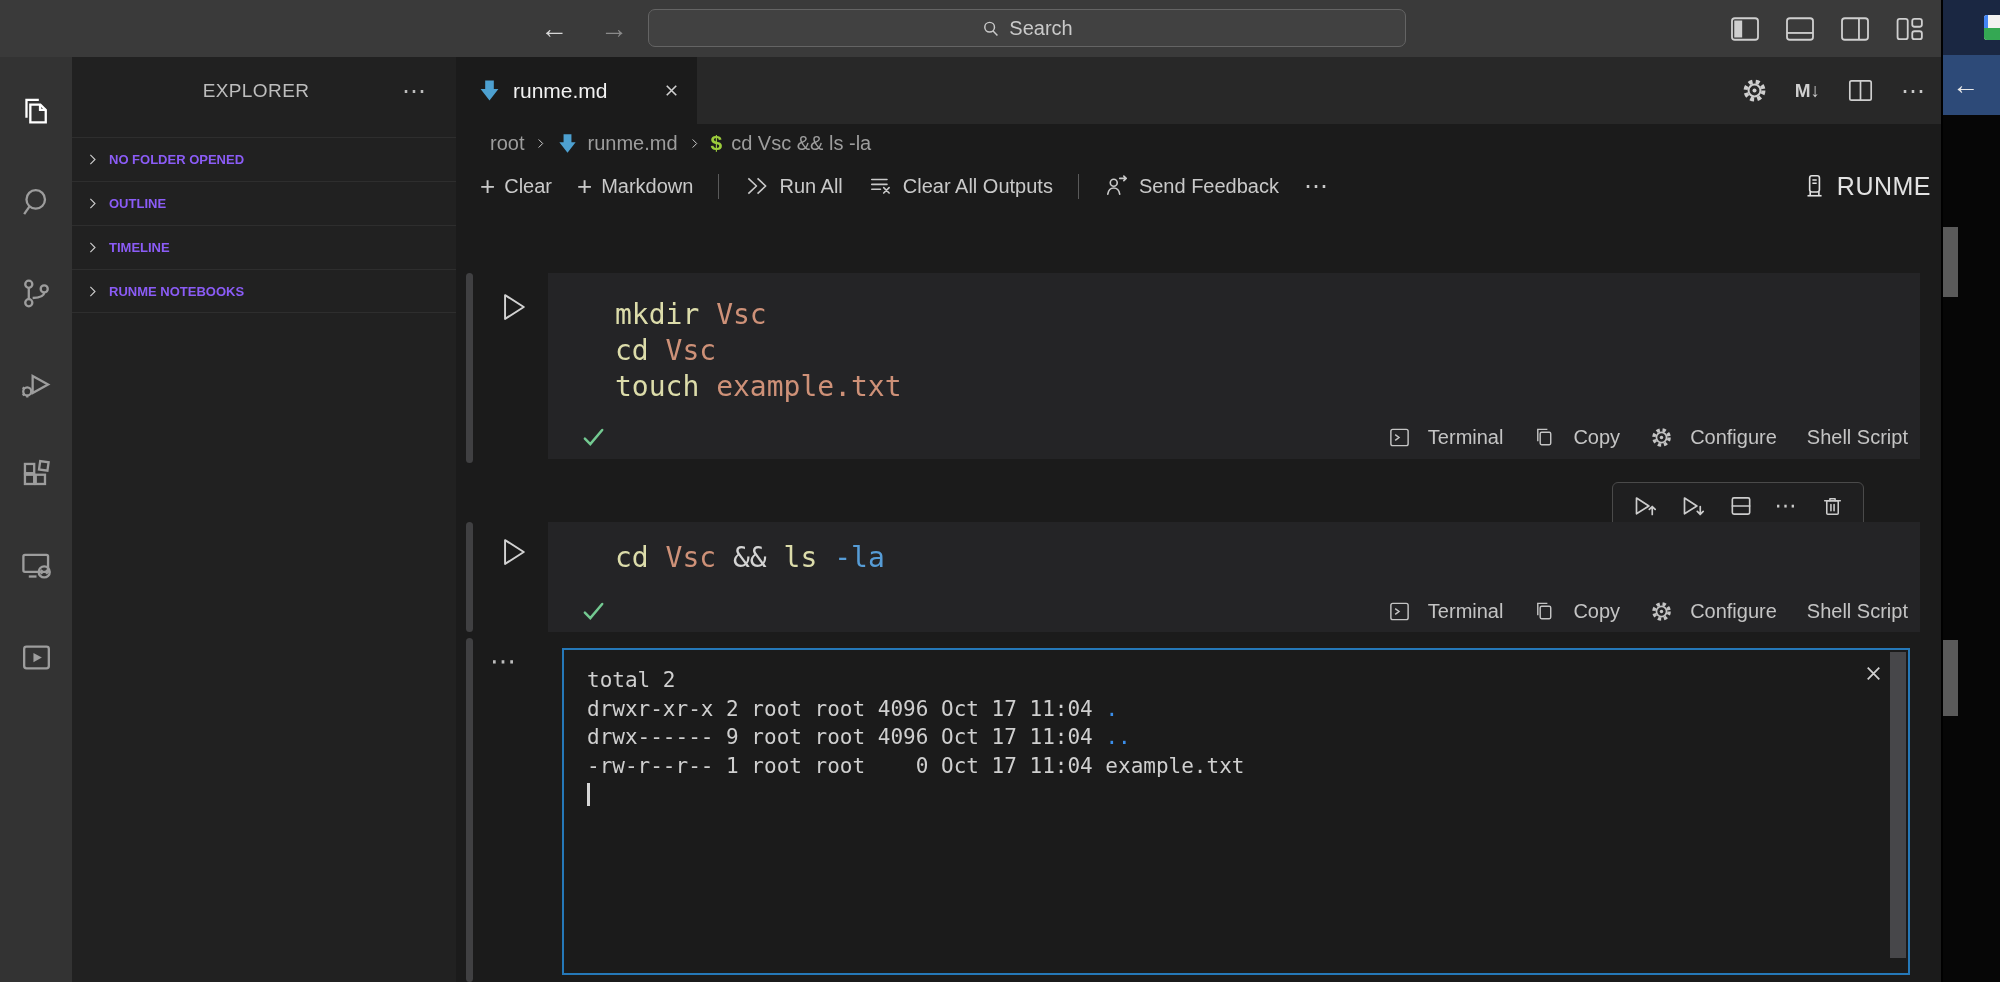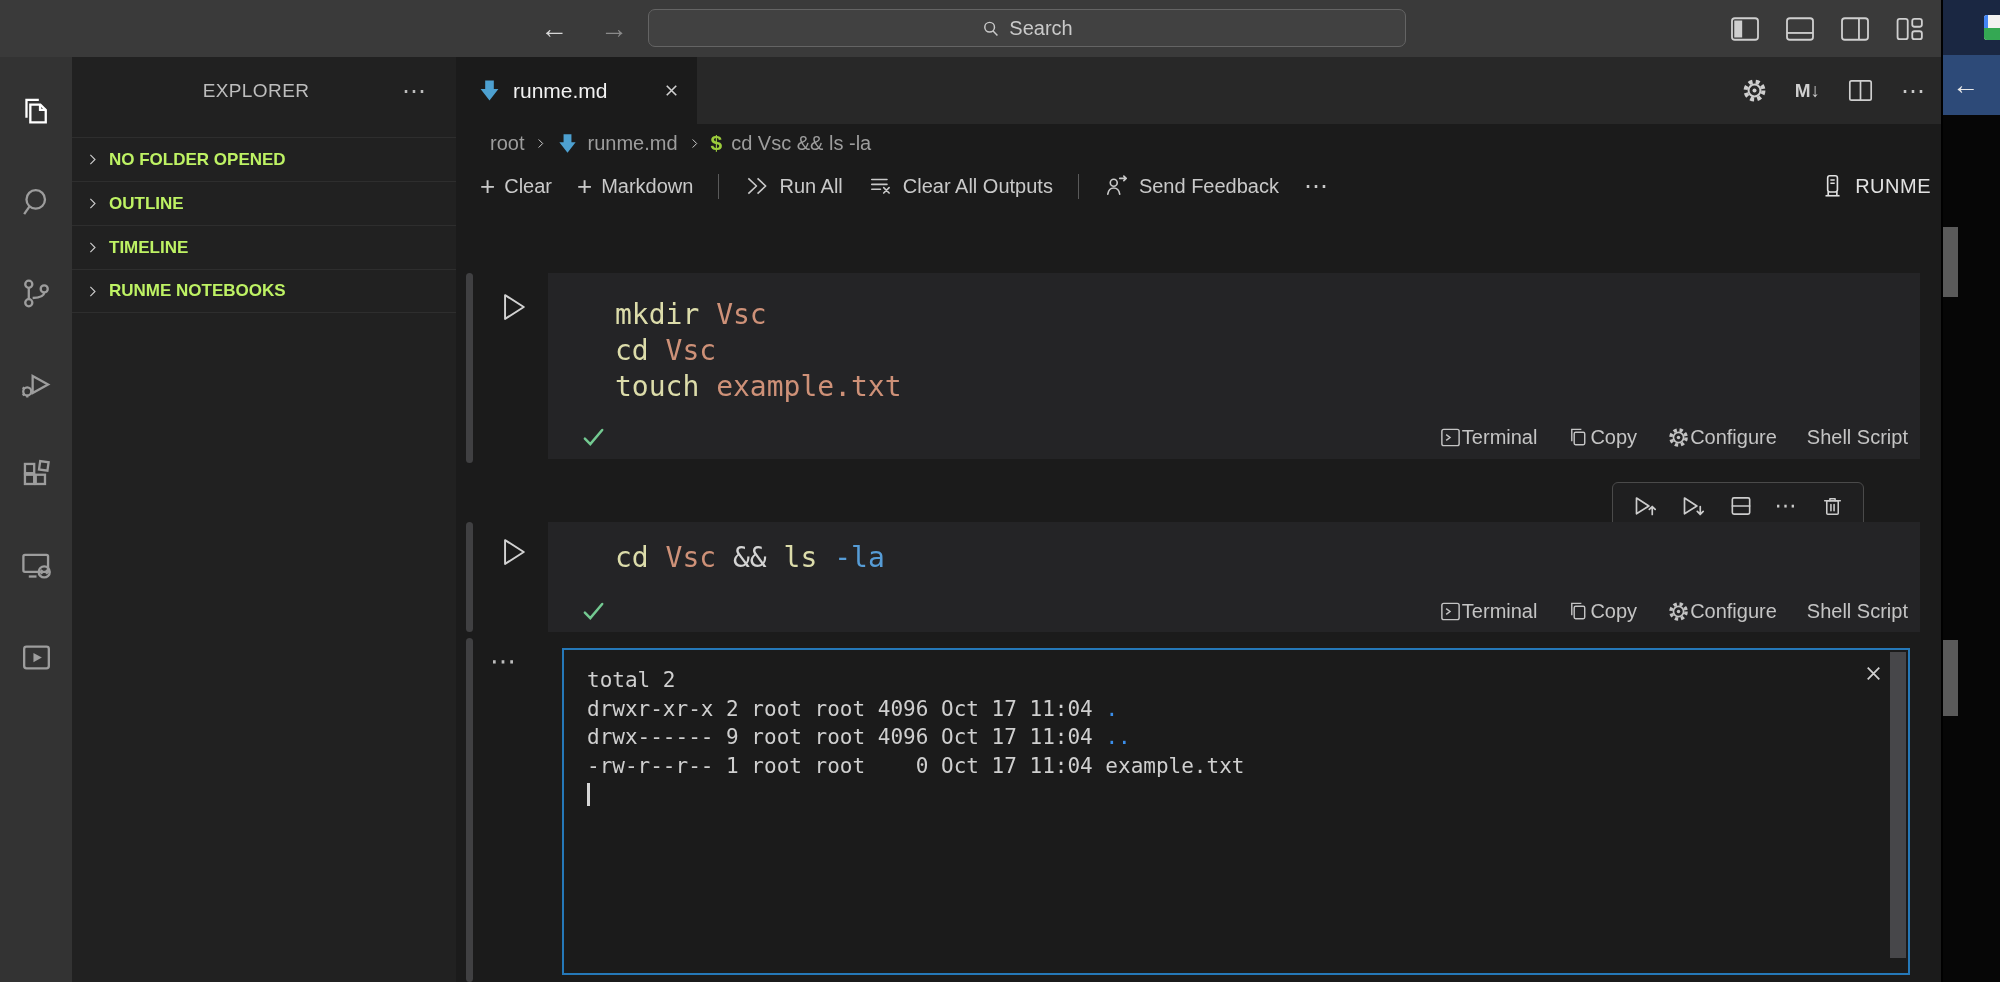--- a/index.html
+++ b/index.html
@@ -29,21 +29,21 @@
   .ab-item.active svg { stroke:#ffffff; }
 
   
   .sidebar { position:absolute; left:72px; top:57px; width:384px; height:925px; background:#212121;text-align:center; }
   .sidebar-header { height:68px; display:flex; align-items:center; padding:0 28px 0 38px;
                     color:#bdbdbd; font-size:19px; letter-spacing:.4px; }
   .sidebar-header .sb-title { flex:1; }
   .kebab-h { color:#bdbdbd; font-size:24px; letter-spacing:2px; cursor:pointer; }
   .sb-sections { margin-top:12px; }
   .sb-row { height:44px; display:flex; align-items:center; gap:8px; padding-left:12px;
-            border-top:1px solid #2e2e2e; font-weight:700; font-size:17px; color:#bef264; cursor:pointer; }
+            border-top:1px solid #2e2e2e; font-weight:700; font-size:13px; color:#8b5cf6; cursor:pointer; }
   .sb-row:last-child { border-bottom:1px solid #2e2e2e; }
   .chev svg { stroke:#cccccc; fill:none; stroke-width:1.6; }
 
   
   .editor { position:absolute; left:456px; top:57px; width:1485px; height:925px; background:#1b1b1b; }
   .tabbar { position:absolute; top:0; left:0; right:0; height:67px; background:#282828; display:flex; }
   .tab { width:241px; background:#1b1b1b; display:flex; align-items:center; gap:12px;
          padding:0 16px 0 22px; color:#f2f2f2; font-size:21px; cursor:pointer; }
   .tab-close { margin-left:auto; cursor:pointer; }
   .tab-close svg, .out-close svg { stroke:#d0d0d0; fill:none; stroke-width:1.7; }
@@ -56,21 +56,21 @@
   .bc-prompt { font-weight:700; font-size:21px; }
 
   .nb-toolbar { position:absolute; top:105px; left:0; right:0; height:48px; display:flex; align-items:center;
                 padding:0 10px 0 24px; gap:25px; font-size:20px; color:#c9c9c9; }
   .tb-btn { display:flex; align-items:center; gap:9px; cursor:pointer; white-space:nowrap; }
   .tb-btn svg { stroke:#c9c9c9; fill:none; stroke-width:1.5; }
   .tb-plus { font-size:26px; font-weight:400; line-height:20px; }
   .tb-sep { width:1px; height:25px; background:#5a5a5a; }
   .tb-kebab { color:#c9c9c9; font-size:24px; letter-spacing:2px; cursor:pointer; }
   .brand { margin-left:auto; display:flex; align-items:center; gap:10px; color:#e2e2e2;
-           font-size:20px; letter-spacing:.5px; cursor:pointer; }
+           font-size:25px; letter-spacing:.5px; cursor:pointer; }
   .brand svg { stroke:#e2e2e2; fill:none; stroke-width:1.5; }
 
   
   .notebook { position:absolute; top:153px; left:0; right:0; bottom:0; }
   .focus-bar { position:absolute; left:10px; width:7px; border-radius:4px; background:#404042; }
   #bar1 { top:63px; height:190px; } #bar2 { top:312px; height:110px; } #bar3 { top:428px; height:344px; }
   .run-btn { position:absolute; left:40px; width:34px; height:34px; cursor:pointer; }
   .run-btn svg { stroke:#d2d2d2; fill:none; stroke-width:1.7; stroke-linejoin:round; }
   #run1 { top:80px; } #run2 { top:325px; }
 
@@ -78,21 +78,21 @@
   #cell1 { top:63px; height:186px; } #cell2 { top:312px; height:110px; }
   .code { font-family:"DejaVu Sans Mono", monospace; font-size:28px; line-height:36px;
           white-space:pre; padding-left:67px; }
   #cell1 .code { padding-top:24px; } #cell2 .code { padding-top:18px; }
   .tk-cmd { color:#dcdcaa; } .tk-arg { color:#ce9178; } .tk-op { color:#d4d4d4; } .tk-flag { color:#569cd6; }
 
   .cell-status { position:absolute; left:0; right:0; bottom:0; height:44px; display:flex; align-items:center;
                  padding:0 12px 0 32px; font-size:20px; color:#c4c4c4; }
   .cs-check svg { stroke:#73c991; fill:none; stroke-width:2.3; stroke-linecap:round; }
   .cs-right { margin-left:auto; display:flex; align-items:center; gap:30px; }
-  .cs-item { display:flex; align-items:flex-start; gap:0; cursor:pointer; white-space:nowrap; }
+  .cs-item { display:flex; align-items:flex-start; gap:17px; cursor:pointer; white-space:nowrap; }
   .cs-item svg { stroke:#c4c4c4; fill:none; stroke-width:1.5; }
 
   .cell-toolbar { position:absolute; left:1156px; top:272px; width:252px; height:48px; background:#1f1f20;
                   border:1px solid #4a4a4a; border-radius:6px; display:flex; align-items:center;
                   justify-content:space-around; padding:0 8px; }
   .ct-item { cursor:pointer; color:#cccccc; font-size:22px; letter-spacing:2px; }
   .ct-item svg { stroke:#cccccc; fill:none; stroke-width:1.5; stroke-linejoin:round; stroke-linecap:round; }
 
   .output-kebab { position:absolute; left:34px; top:436px; color:#bdbdbd; font-size:26px; letter-spacing:1px; cursor:pointer; }
   .output-box { position:absolute; left:106px; top:438px; width:1348px; height:327px;

